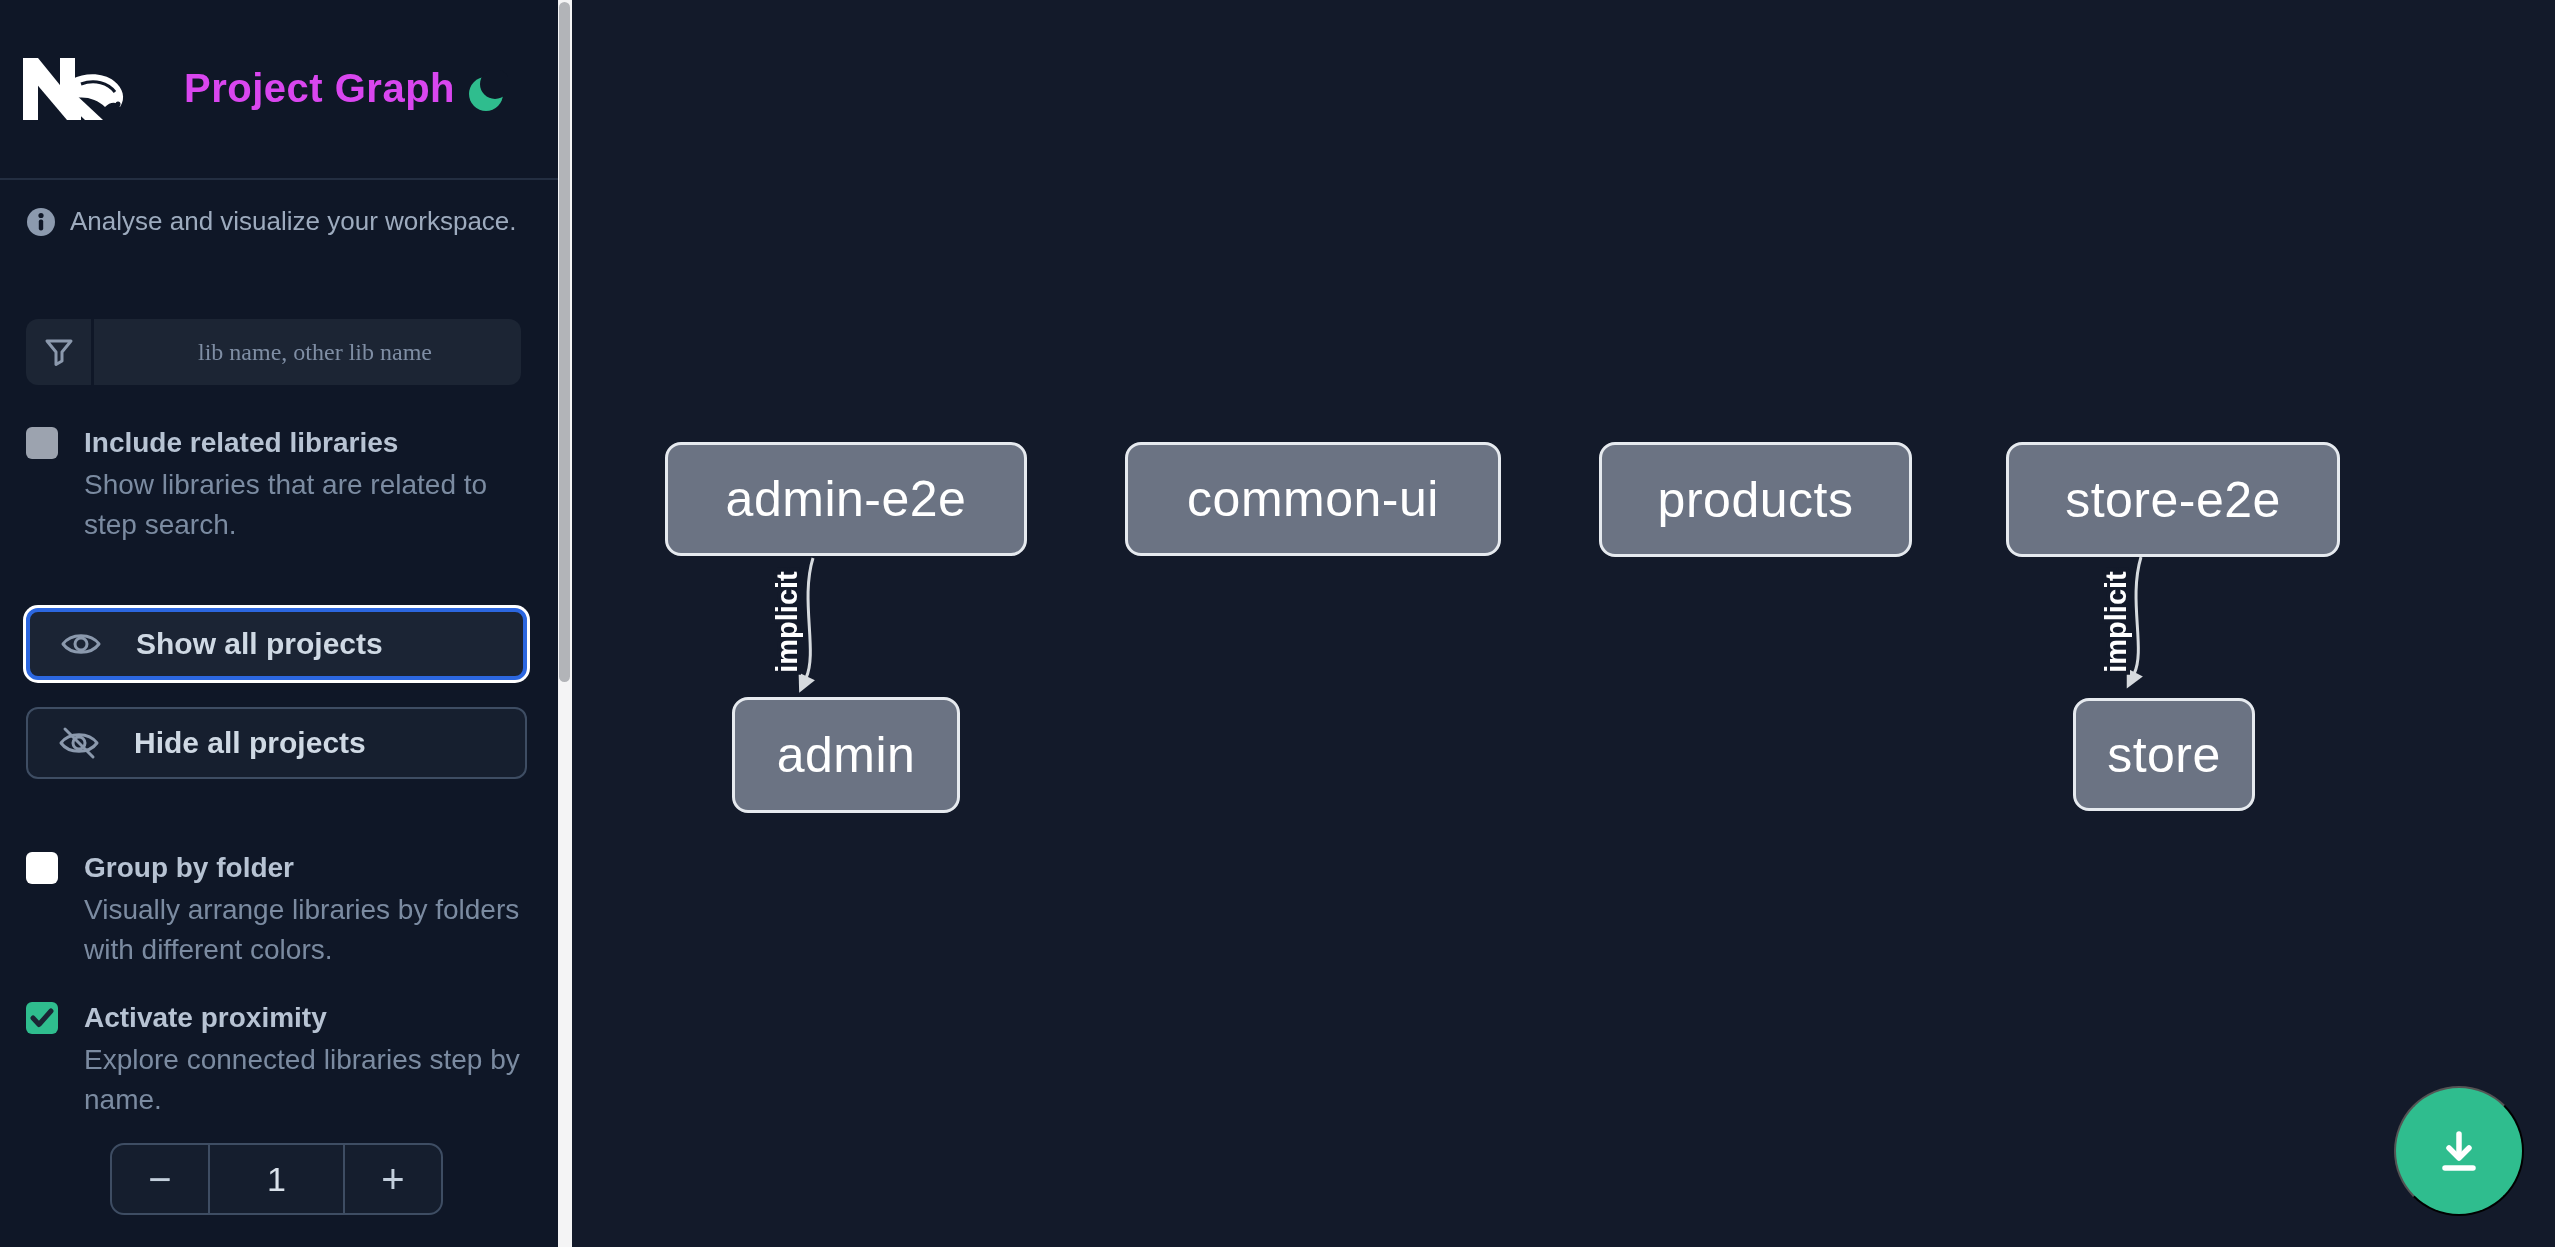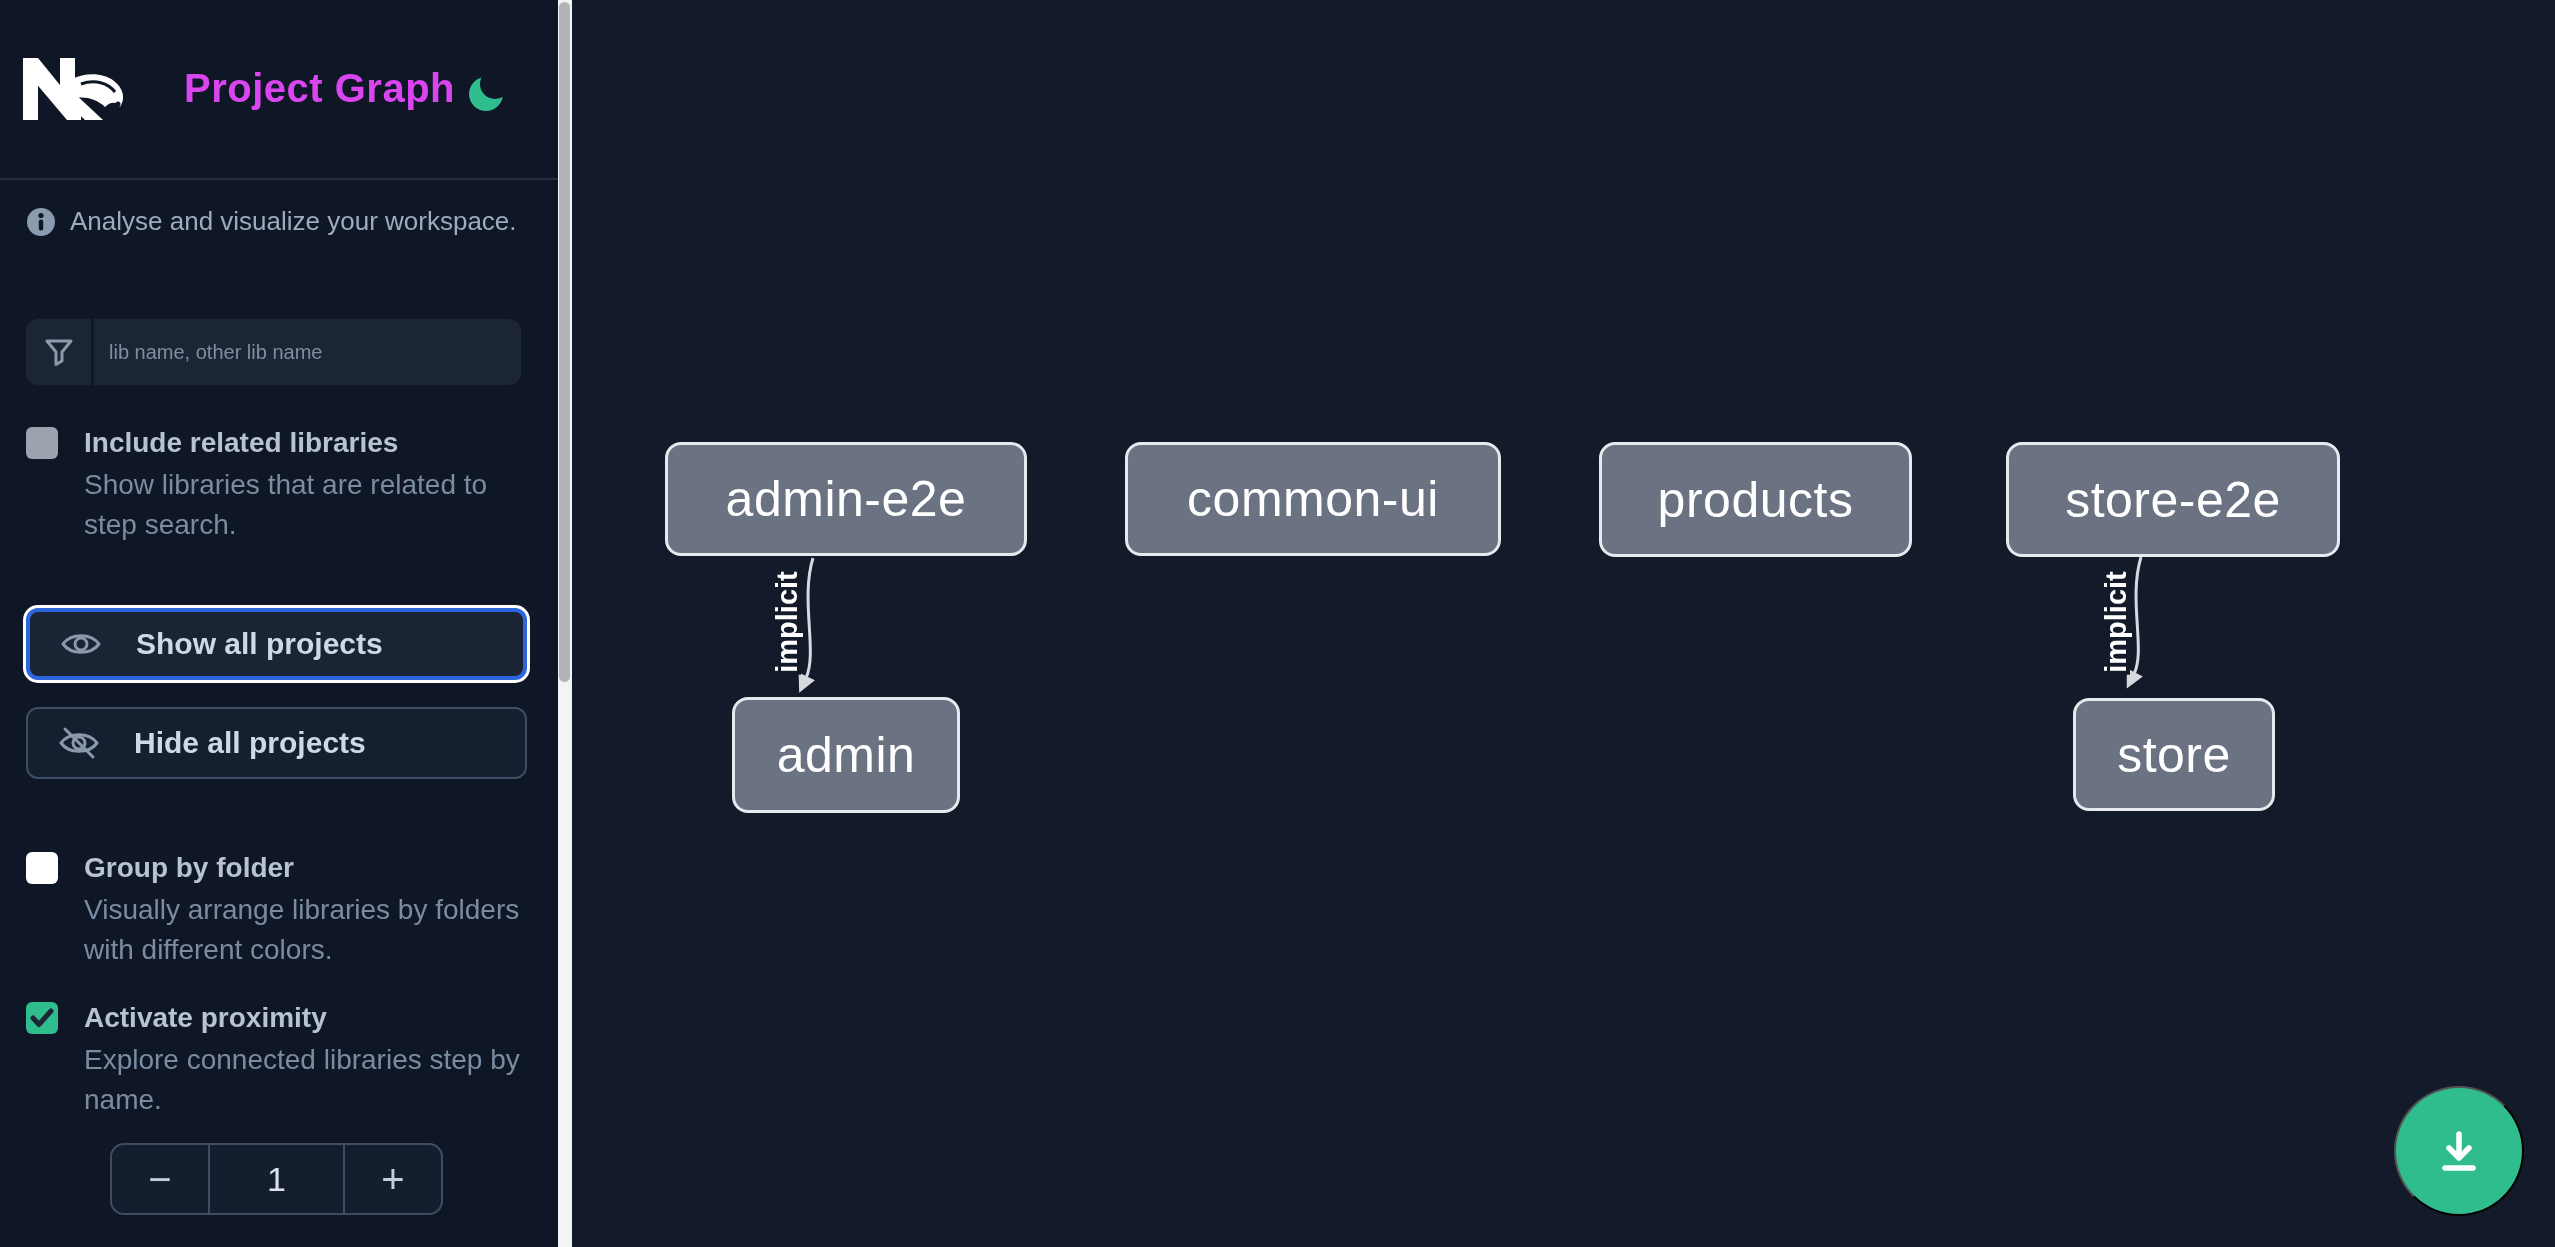--- a/index.html
+++ b/index.html
@@ -17,22 +17,22 @@
   .header-divider { position:absolute; left:0; top:178px; width:558px; height:2px; background:#232e41; }
 
   .info-row { position:absolute; left:26px; top:206px; display:flex; align-items:center; gap:14px; }
   .info-text { font-size:26px; color:#9dabbe; }
 
   .search-box { position:absolute; left:26px; top:319px; width:495px; height:66px;
                 background:#1c2534; border-radius:12px; display:flex; align-items:center; overflow:hidden; }
   .search-iconcell { width:68px; height:66px; display:flex; align-items:center; justify-content:center;
                      border-right:3px solid #0f1727; flex:none; }
   .search-input { flex:1; height:66px; background:transparent; border:none; outline:none;
-                  padding-left:15px; font-size:20px; color:#cbd5e1;
-                  font-family:Liberation Sans, sans-serif; }
+                  padding-left:15px; font-size:24px; color:#cbd5e1;
+                  font-family:Liberation Serif, serif;text-align:center; }
   .search-input::placeholder { color:#7f8ea4; opacity:1; }
 
   .option { position:absolute; left:26px; width:500px; }
   .opt-include { top:427px; } .opt-group { top:852px; } .opt-prox { top:1002px; }
   .cb { position:absolute; left:0; top:0; width:32px; height:32px; border-radius:6px; cursor:pointer; }
   .cb-disabled { background:#9ca3af; }
   .cb-white { background:#ffffff; }
   .cb-checked { background:#2fbd8e; display:flex; align-items:center; justify-content:center; }
   .opt-texts { position:absolute; left:58px; top:-1px; width:450px; }
   .opt-label { font-size:28px; font-weight:700; color:#b7c3d3; line-height:34px; }
@@ -188,21 +188,21 @@
     <path d="M 2141 557 C 2128 600, 2146 650, 2134 674" stroke="#d6dade" stroke-width="3" fill="none" marker-end="url(#arrow)"></path>
     <text class="edge-label" transform="translate(789 622) rotate(-90)">implicit</text>
     <text class="edge-label" transform="translate(2118 622) rotate(-90)">implicit</text>
   </svg>
 
   <div class="node" style="left:665px; top:442px; width:362px; height:114px;">admin-e2e</div>
   <div class="node" style="left:1125px; top:442px; width:376px; height:114px;">common-ui</div>
   <div class="node" style="left:1599px; top:442px; width:313px; height:115px;">products</div>
   <div class="node" style="left:2006px; top:442px; width:334px; height:115px;">store-e2e</div>
   <div class="node" style="left:732px; top:697px; width:228px; height:116px;">admin</div>
-  <div class="node" style="left:2073px; top:698px; width:202px; height:113px;">store</div>
+  <div class="node" style="left:2073px; top:698px; width:182px; height:113px;">store</div>
 
   <button class="fab">
     <svg width="54" height="54" viewBox="0 0 54 54">
       <g stroke="#ffffff" stroke-width="5.5" fill="none" stroke-linecap="round" stroke-linejoin="round">
         <line x1="27" y1="10" x2="27" y2="33"></line>
         <polyline points="17,24 27,34 37,24"></polyline>
         <line x1="13" y1="44" x2="41" y2="44"></line>
       </g>
     </svg>
   </button>

